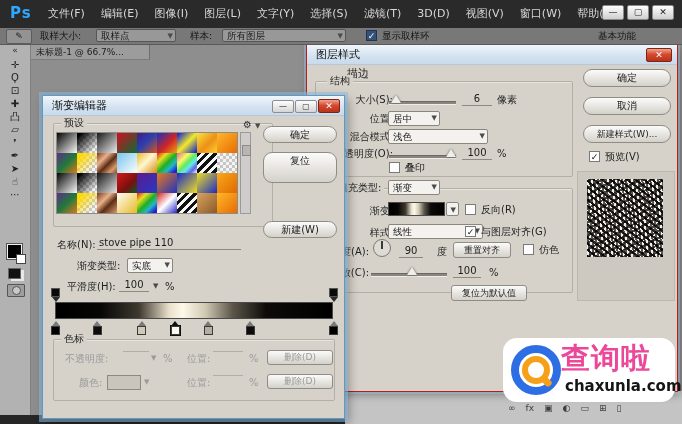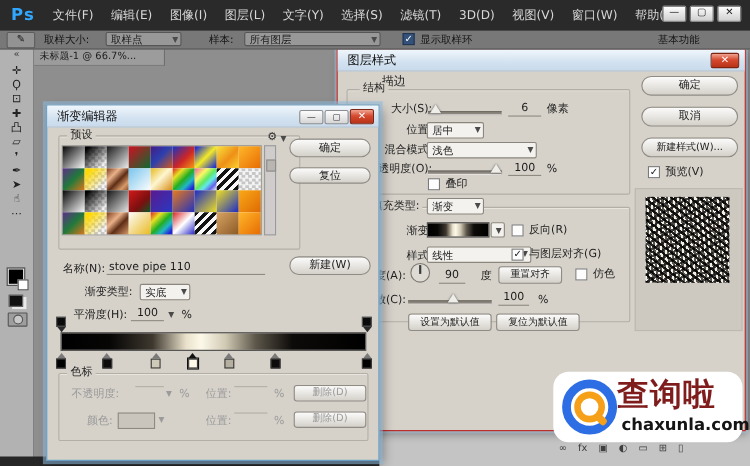--- a/index.html
+++ b/index.html
@@ -85,40 +85,40 @@
   .cstop{position:absolute;width:9px;top:0}
   .cstop .tri{width:0;height:0;border-left:4px solid transparent;border-right:4px solid transparent;border-bottom:5px solid #7a7a7a;margin:0 auto}
   .cstop.selected .tri{border-bottom-color:#111}
   .cstop .sq{width:7px;height:7px;border:1px solid #3a3a3a;margin:0 auto}
   .cstop.selected .sq{outline:1px solid #111}
   
   .wm{position:absolute;left:503px;top:338px;width:172px;height:64px;background:#fff;border-radius:14px;z-index:7}
   .wm-ring{position:absolute;left:8px;top:7px;width:34px;height:34px;border:8px solid #2e6ee4;border-radius:50%}
   .wm-mag{position:absolute;left:19px;top:18px;width:16px;height:16px;border:6px solid #f6a01a;border-radius:50%;background:#fff;box-sizing:content-box}
   .wm-handle{position:absolute;left:38px;top:40px;width:11px;height:7px;background:#f6a01a;border-radius:3px;transform:rotate(43deg)}
-  .wm-brand{position:absolute;left:58px;top:1px;font-size:29px;font-weight:bold;color:#7f1d1d;letter-spacing:1px}
+  .wm-brand{position:absolute;left:58px;top:1px;font-size:29px;font-weight:bold;color:#ec4899;letter-spacing:1px}
   .wm-domain{position:absolute;left:62px;top:39px;font-size:15px;font-weight:bold;color:#151515}
   .gear{font-size:10px;color:#333}
   .tinyarr{font-size:7px;color:#4a4a4a}
 </style>
 </head>
 <body>
 
 <div class="titlebar">
   <span class="pslogo">Ps</span>
   <div class="menubar"><span class="menu-item">文件(F)</span><span class="menu-item">编辑(E)</span><span class="menu-item">图像(I)</span><span class="menu-item">图层(L)</span><span class="menu-item">文字(Y)</span><span class="menu-item">选择(S)</span><span class="menu-item">滤镜(T)</span><span class="menu-item">3D(D)</span><span class="menu-item">视图(V)</span><span class="menu-item">窗口(W)</span><span class="menu-item">帮助(H)</span></div>
   <span class="winbtn" style="right:58px">—</span>
   <span class="winbtn" style="right:33px">▢</span>
   <span class="winbtn" style="right:8px">✕</span>
 </div>
 
 <div class="optbar">
   <div class="toolbox">✎</div>
   <span class="optlbl" style="left:40px">取样大小:</span>
-  <div class="ddl dark2" style="left:96px;top:1px;width:69px">
+  <div class="ddl dark2" style="left:96px;top:1px;width:80px">
     <span>取样点</span><span class="arr">▼</span>
   </div>
   <span class="optlbl" style="left:190px">样本:</span>
   <div class="ddl dark2" style="left:222px;top:1px;width:124px">
     <span>所有图层</span><span class="arr">▼</span>
   </div>
   <span class="cb dark checked" style="left:366px;top:2px"></span>
   <span class="optlbl" style="left:382px">显示取样环</span>
   <span class="optlbl" style="left:598px">基本功能</span>
 </div>
@@ -223,21 +223,20 @@
   <div class="btn sq sm" style="left:146px;top:197px;width:58px;height:16px">重置对齐</div>
   <span class="cb" style="left:216px;top:199px"></span>
   <span class="lbl" style="left:232px;top:199px">仿色</span>
 
   <span class="lbl r" style="left:14px;top:222px;width:48px">缩放(C):</span>
   <div class="track" style="left:64px;top:228px;width:76px"></div>
   <div class="thumb" style="left:100px;top:222px"></div>
   <span class="fld" style="left:146px;top:220px;width:28px">100</span>
   <span class="lbl" style="left:182px;top:222px">%</span>
 
-  <div class="btn sq sm" style="left:64px;top:240px;width:76px;height:16px">设置为默认值</div>
   <div class="btn sq sm" style="left:144px;top:240px;width:76px;height:16px">复位为默认值</div>
 
   <div class="btn" style="left:276px;top:24px;width:88px;height:18px;line-height:16px">确定</div>
   <div class="btn" style="left:276px;top:52px;width:88px;height:18px;line-height:16px">取消</div>
   <div class="btn sm" style="left:276px;top:80px;width:88px;height:18px;line-height:16px">新建样式(W)...</div>
   <span class="cb checked" style="left:282px;top:106px"></span>
   <span class="lbl" style="left:298px;top:106px">预览(V)</span>
   <div class="vset" style="left:270px;top:126px;width:96px;height:128px"></div>
   <div class="noise" style="position:absolute;left:280px;top:134px;width:76px;height:78px"></div>
 </div>
@@ -288,25 +287,25 @@
       <div class="preset" style="background: linear-gradient(135deg, rgb(216, 37, 37), rgb(255, 255, 255) 50%, rgb(37, 37, 200));"></div>
       <div class="preset" style="background: repeating-linear-gradient(135deg, rgb(18, 18, 18) 0px, rgb(18, 18, 18) 3px, rgb(248, 248, 248) 3px, rgb(248, 248, 248) 6px);"></div>
       <div class="preset" style="background: linear-gradient(135deg, rgb(216, 162, 99), rgb(139, 91, 38));"></div>
       <div class="preset" style="background: linear-gradient(135deg, rgb(255, 183, 43), rgb(231, 108, 2));"></div>
     </div>
   <div class="sbar" style="left:197px;top:36px;height:82px">
     <div class="sthumb" style="top:12px"></div>
   </div>
 
   <div class="btn" style="left:220px;top:30px;width:74px;height:17px">确定</div>
-  <div class="btn" style="left:220px;top:56px;width:74px;height:15px">复位</div>
+  <div class="btn" style="left:220px;top:56px;width:74px;height:31px">复位</div>
 
   <span class="lbl" style="left:14px;top:143px">名称(N):</span>
   <span class="fld" style="left:54px;top:141px;width:144px;text-align:left;padding-left:2px">stove pipe 110</span>
-  <div class="btn" style="left:220px;top:137px;width:74px;height:17px">新建(W)</div>
+  <div class="btn" style="left:220px;top:125px;width:74px;height:17px">新建(W)</div>
 
   <span class="lbl" style="left:34px;top:164px">渐变类型:</span>
   <div class="ddl" style="left:84px;top:162px;width:46px">
     <span>实底</span><span class="arr">▼</span>
   </div>
 
   <span class="lbl" style="left:24px;top:185px">平滑度(H):</span>
   <span class="fld" style="left:76px;top:183px;width:30px">100</span>
   <span class="tinyarr" style="position:absolute;left:110px;top:186px">▼</span>
   <span class="lbl" style="left:122px;top:185px">%</span>

